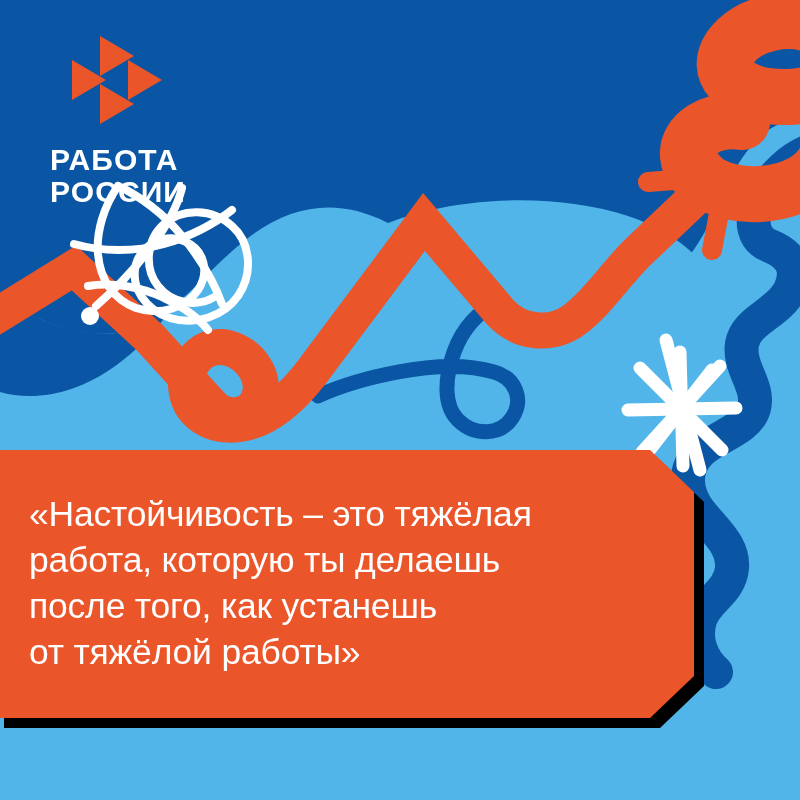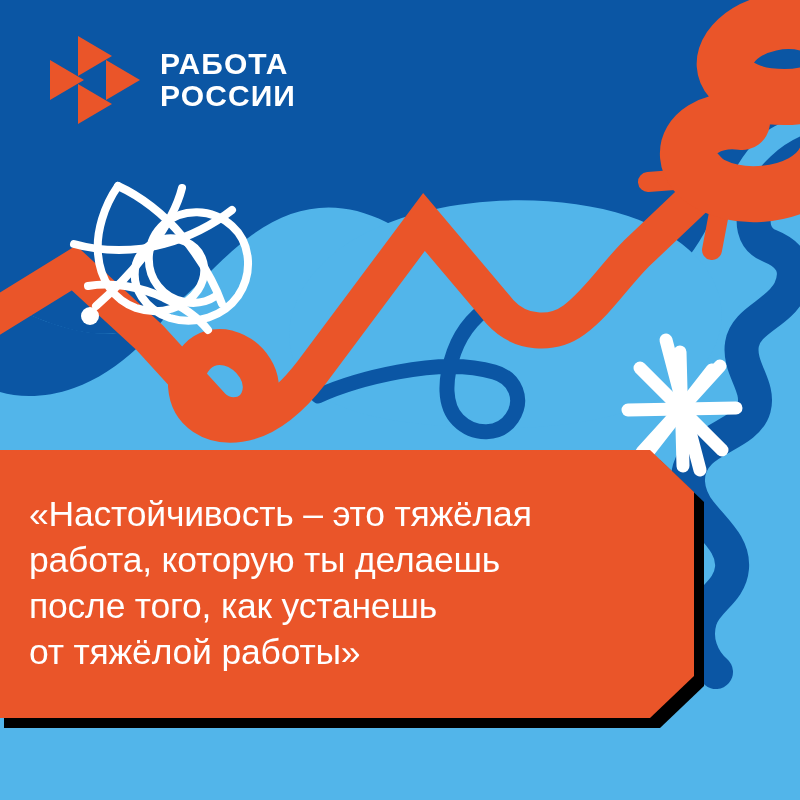--- a/index.html
+++ b/index.html
@@ -29,20 +29,21 @@
 
   
   #logo-block {
     position: absolute;
     left: 50px;
     top: 34px;
     display: flex;
     align-items: center;
     gap: 18px;
     z-index: 40;
+    flex-direction: column;
   }
   #logo-mark {
     position: relative;
     width: 92px;
     height: 92px;
     flex: 0 0 auto;
   }
   #logo-mark svg { display: block; width: 92px; height: 92px; }
   #logo-text {
     color: #ffffff;

